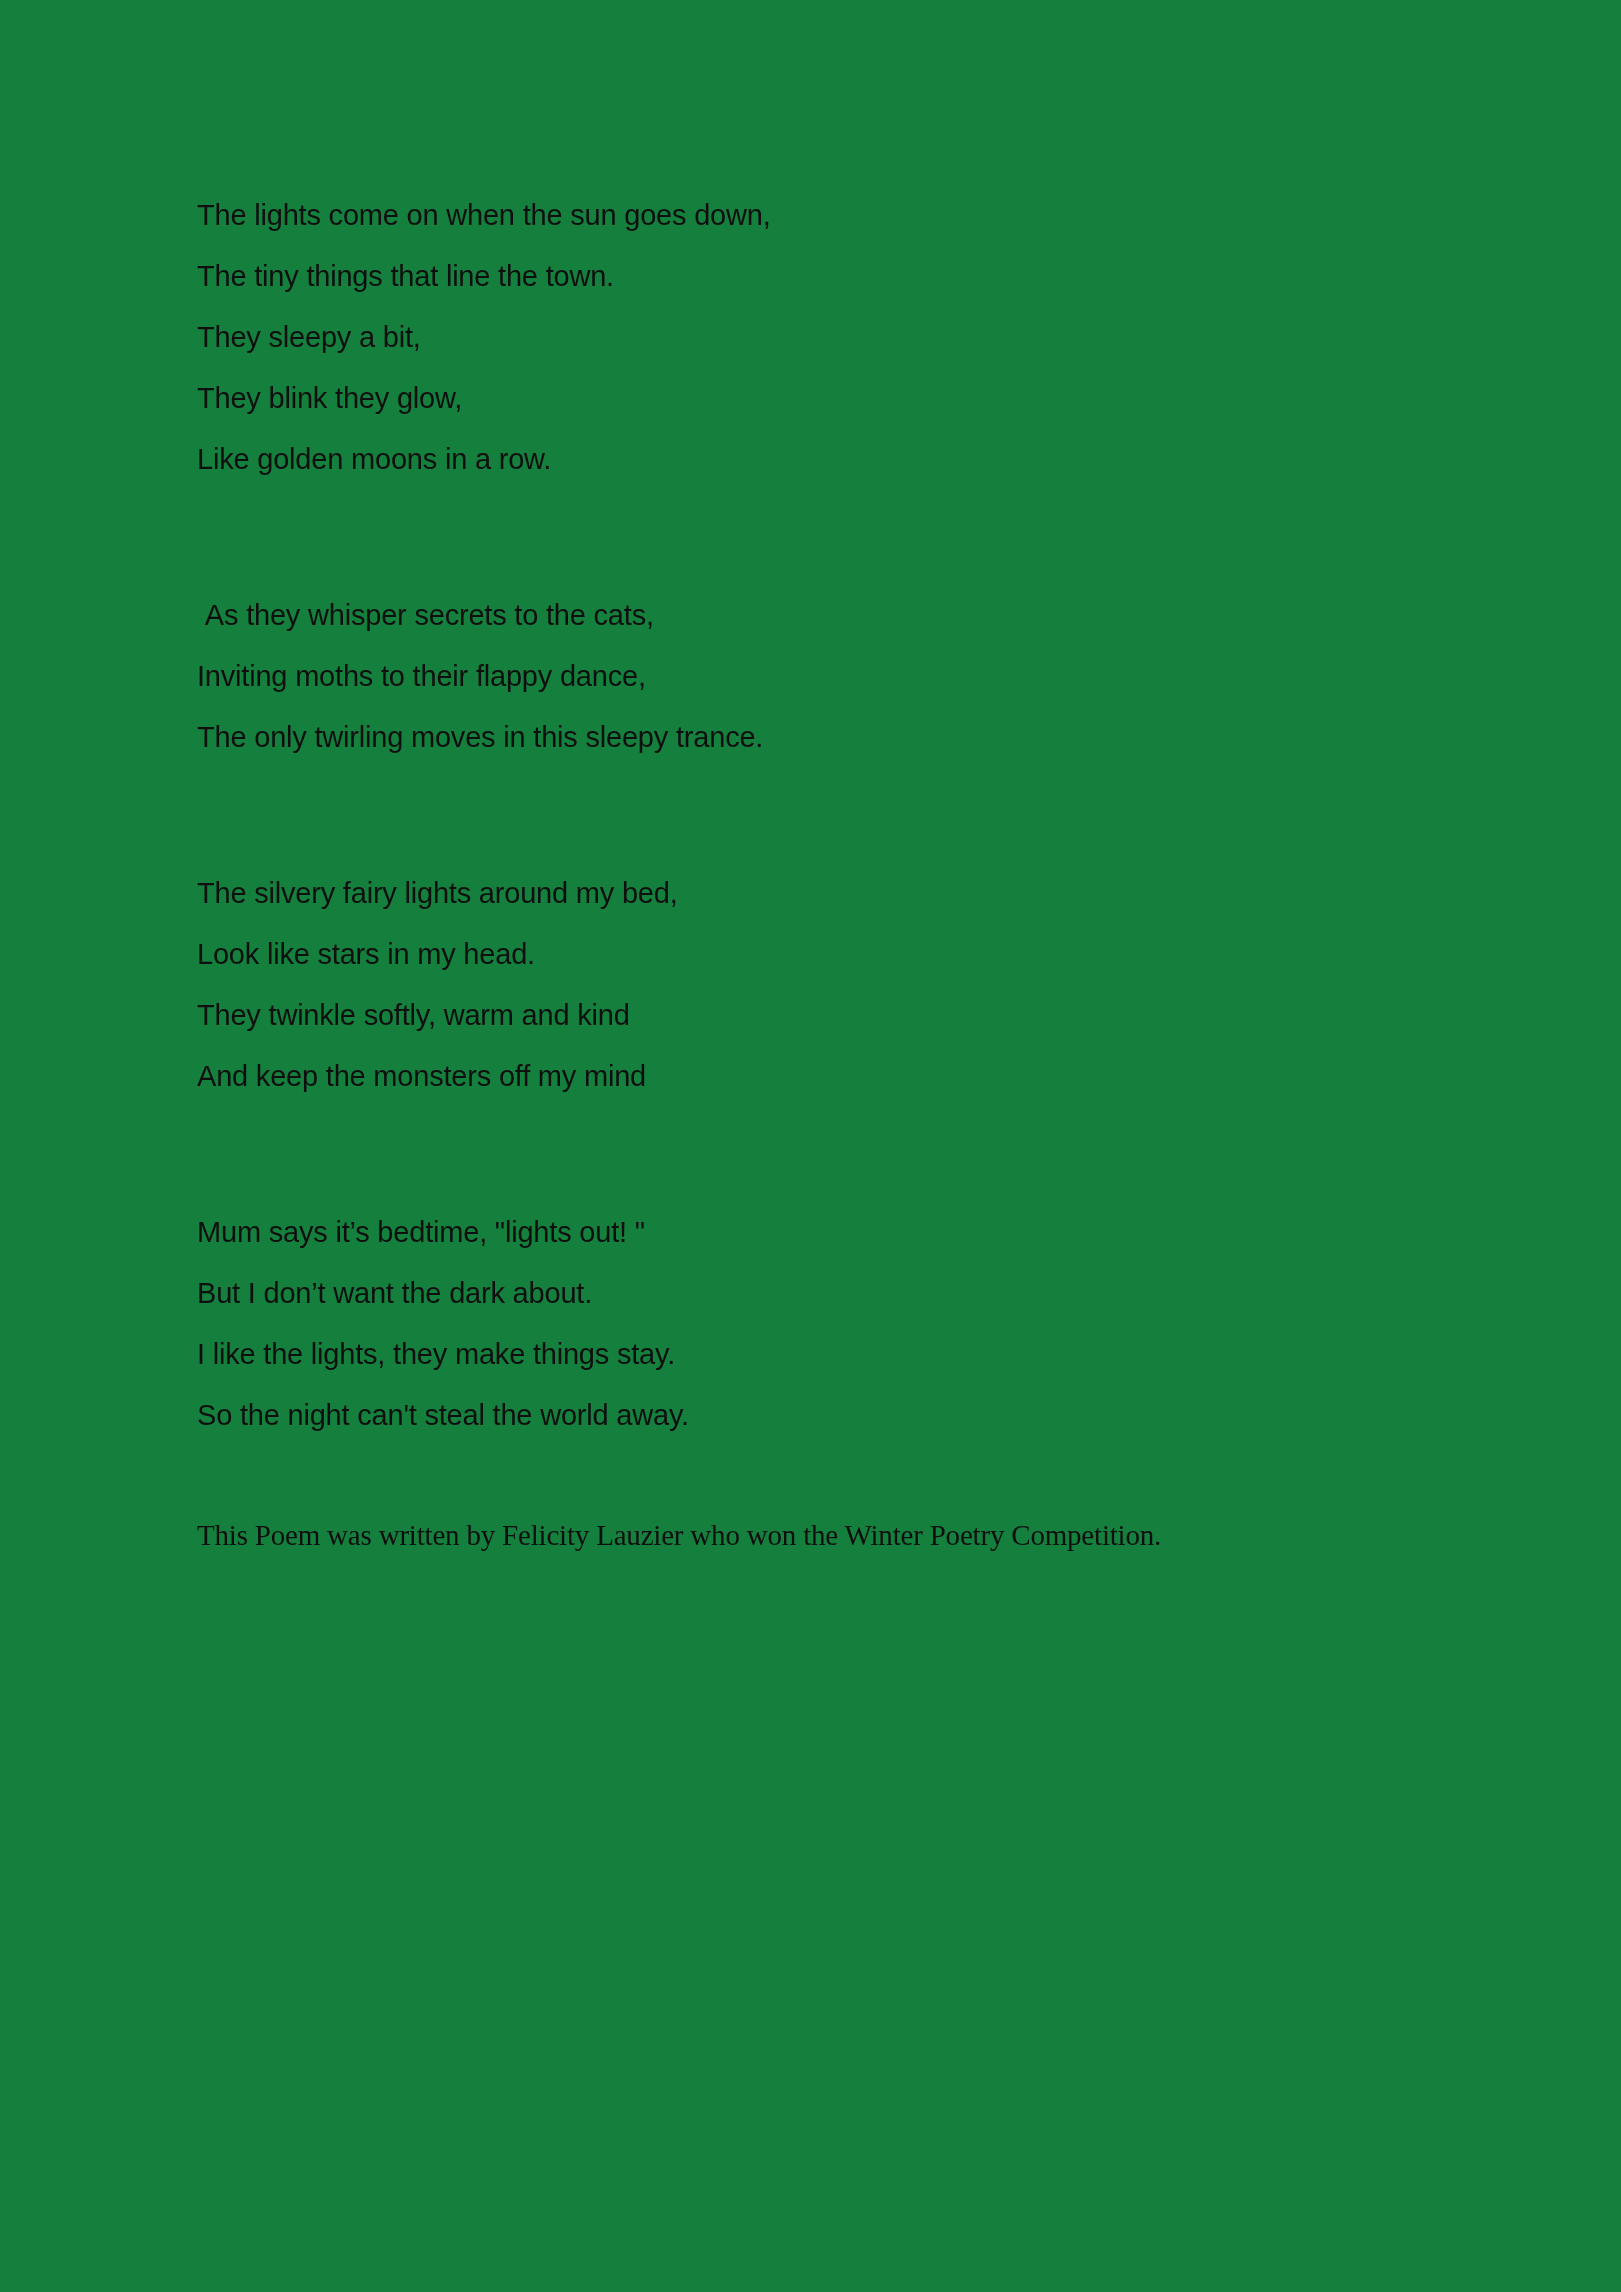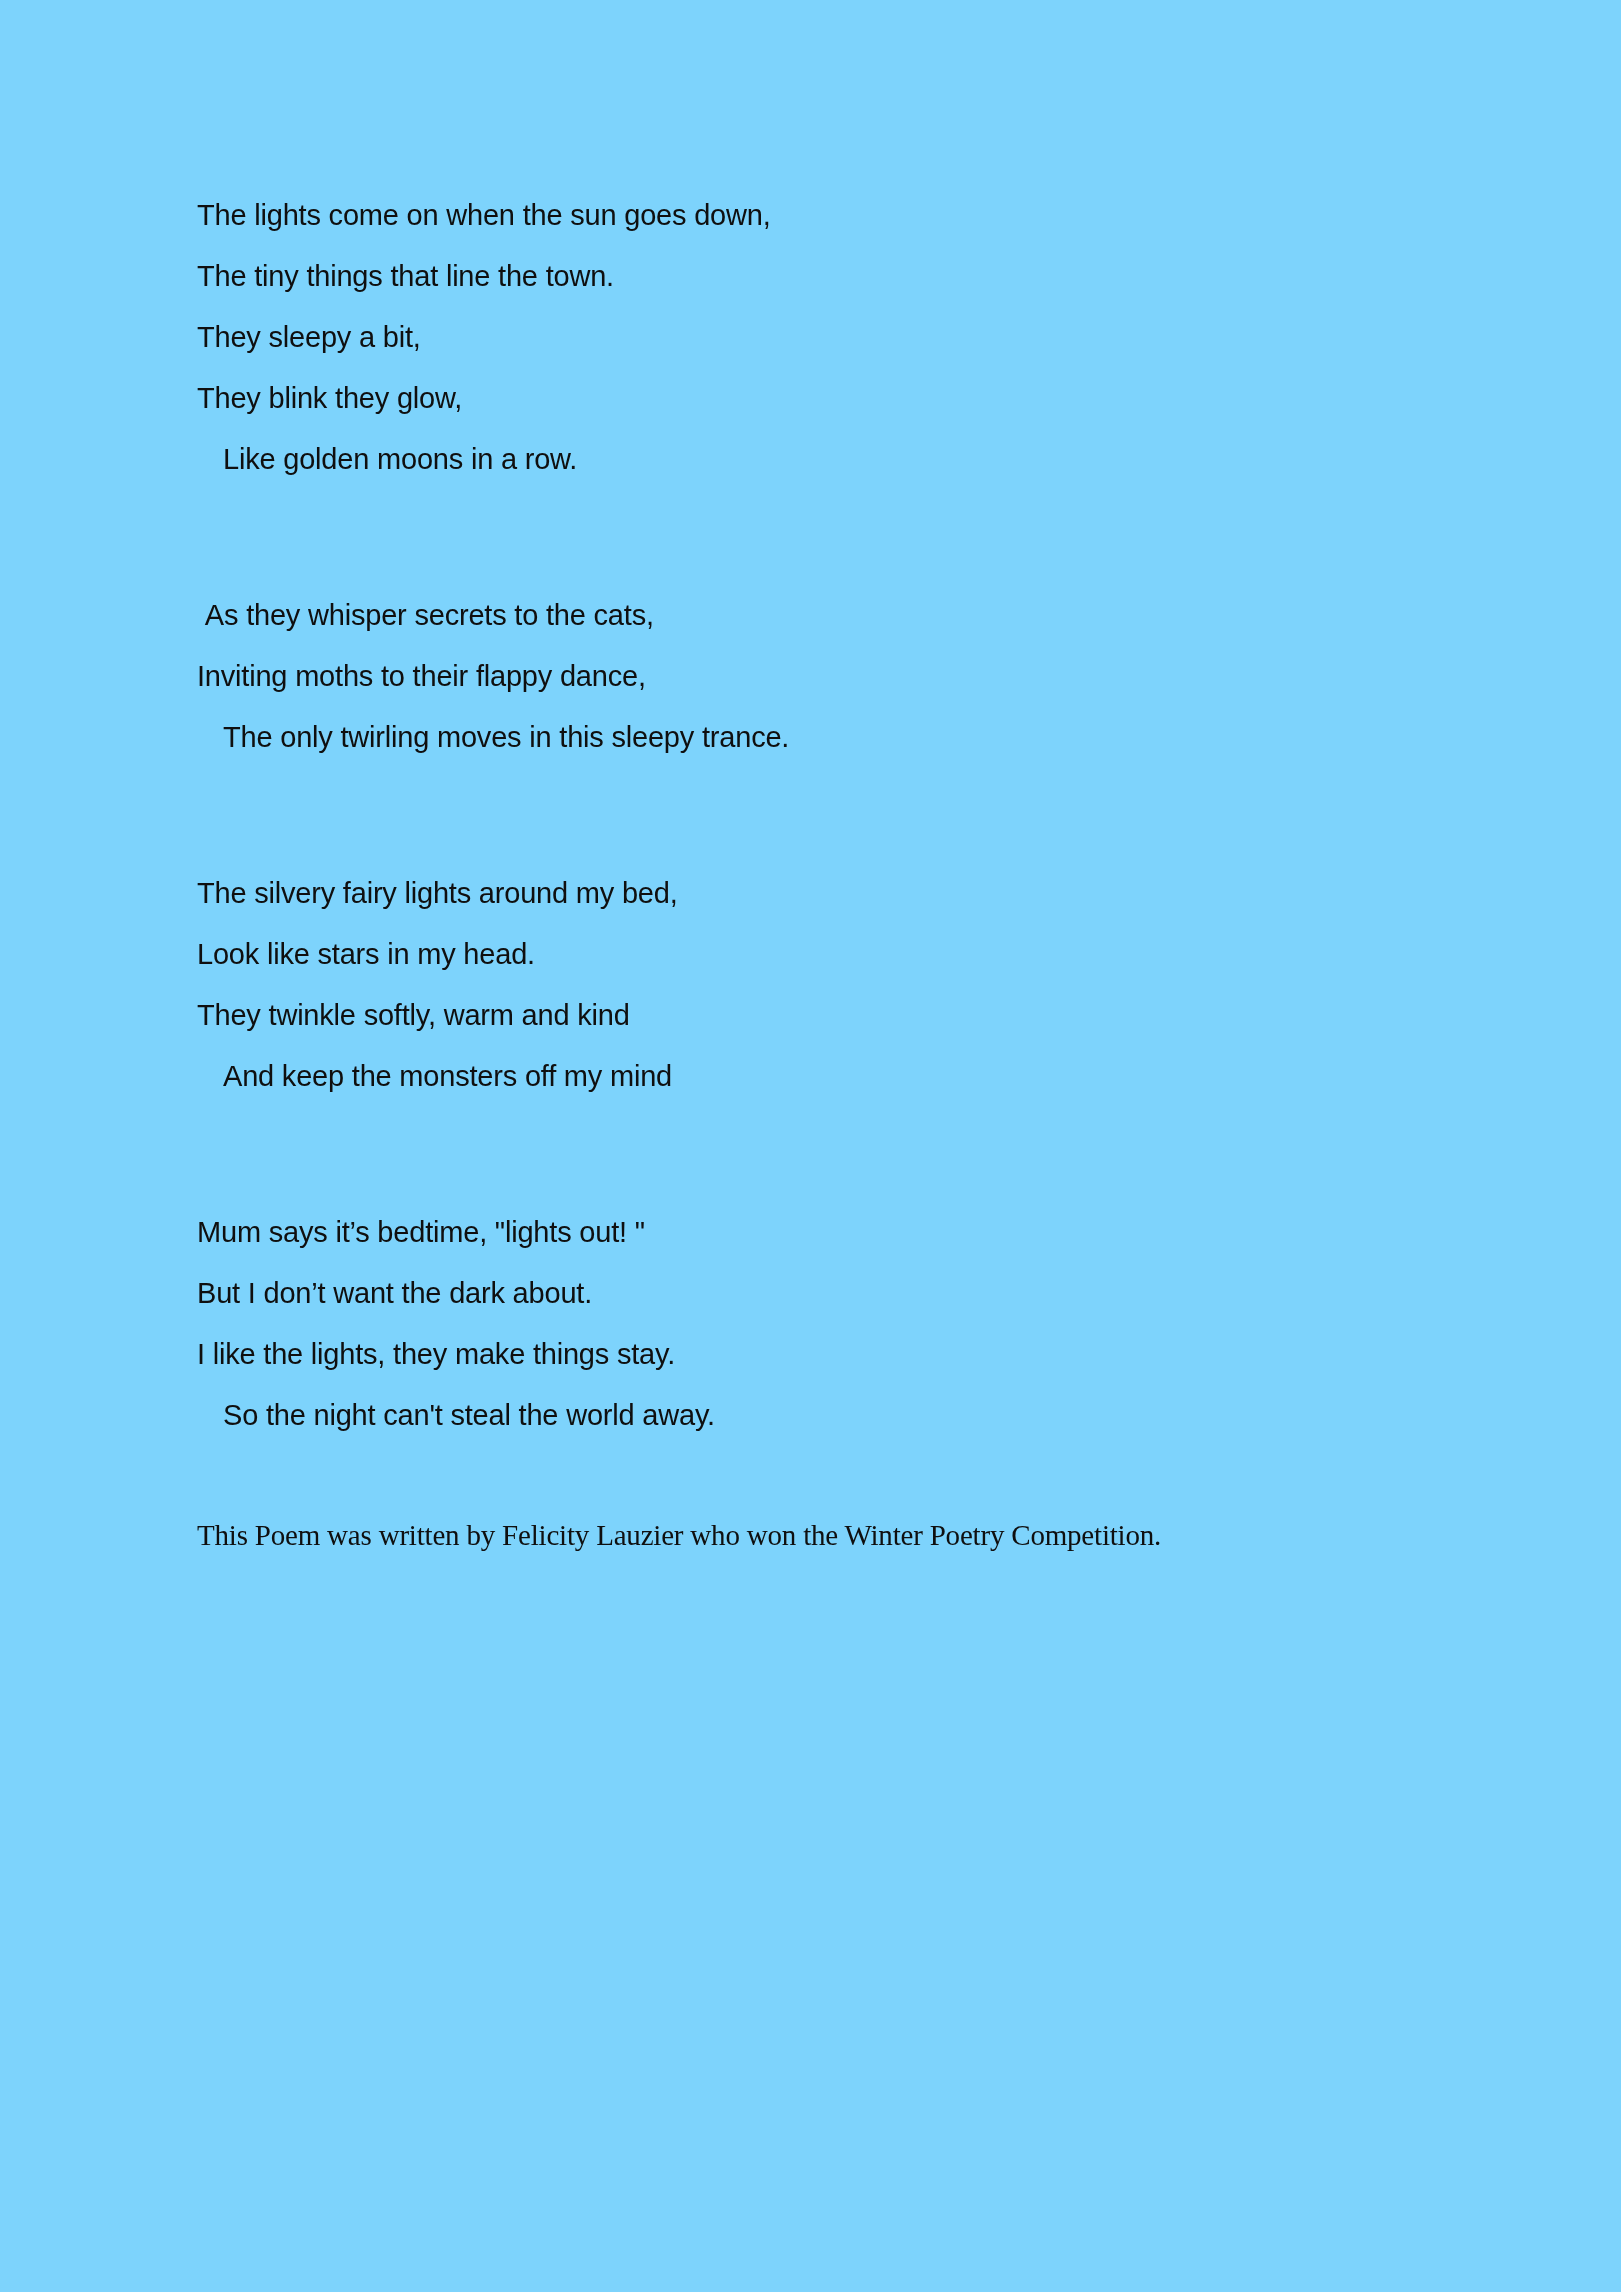--- a/index.html
+++ b/index.html
@@ -4,42 +4,41 @@
 <style>
   html, body {
     margin: 0;
     padding: 0;
     background: #ffffff;
   }
   .page {
     position: relative;
     width: 1621px;
     height: 2293px;
-    background: #7dd3fc;
+    background: #15803d;
     box-sizing: border-box;
     padding: 200px 176px 0 197px;
     font-family: "Liberation Sans", "DejaVu Sans", sans-serif;
     font-size: 29px;
     letter-spacing: -0.2px;
     color: #0f0f0f;
   }
   .stanza {
     margin: 0 0 125px 0;
   }
   .stanza.last {
     margin-bottom: 89px;
   }
   .stanza p {
     margin: 0 0 30px 0;
     line-height: 31px;
     white-space: pre-wrap;
   }
   .stanza p:last-child {
     margin-bottom: 0;
-    margin-left: 26px;
   }
   .attribution {
     margin: 0;
     line-height: 31px;
     white-space: pre-wrap;
     font-family: Liberation Serif, serif;
   }
 </style>
 </head>
 <body>

